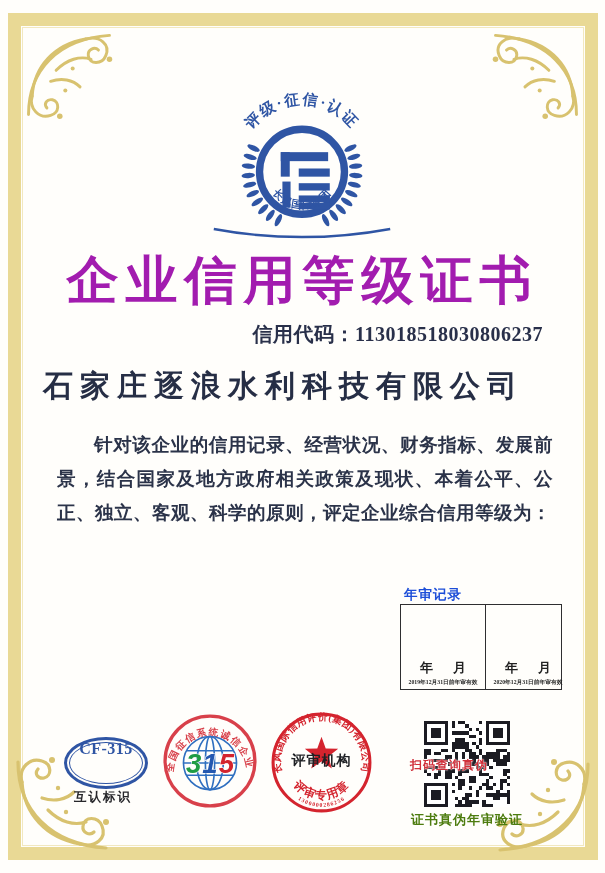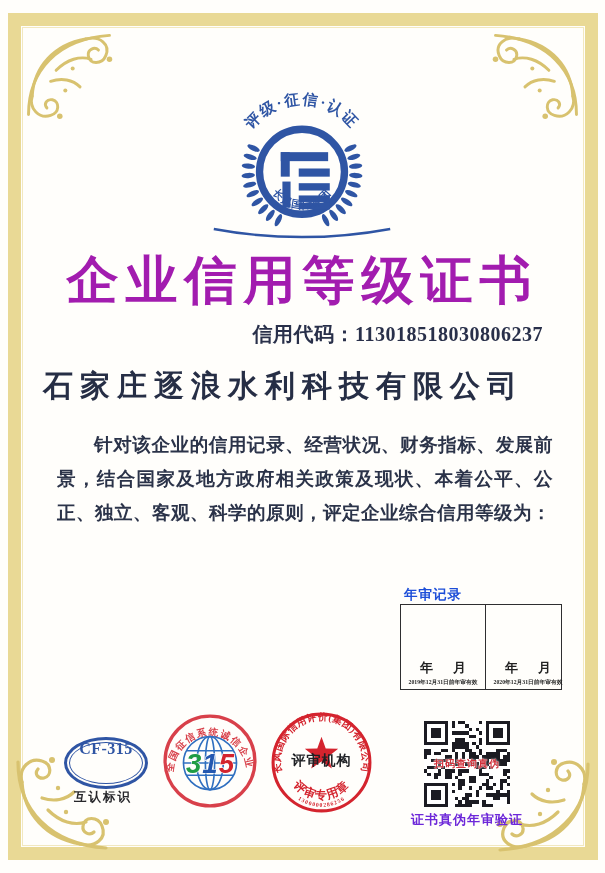--- a/index.html
+++ b/index.html
@@ -60,25 +60,25 @@
          letter-spacing:0.5px;}
   .cf315-caption{position:absolute;left:58px;width:90px;top:789px;text-align:center;
          font-size:12.5px;font-weight:700;color:#26262a;letter-spacing:2px;font-family:Liberation Mono, monospace;}
 
   .seal315{position:absolute;left:162px;top:713px;width:96px;height:96px;}
   .review-seal{position:absolute;left:270px;top:711px;width:103px;height:103px;}
   .agency{position:absolute;left:270px;width:103px;top:752px;text-align:center;
          font-size:14px;font-weight:700;color:#1e2024;letter-spacing:1px;}
 
   .qr{position:absolute;left:424px;top:721px;width:86px;height:86px;background:#fff;}
-  .qr-overlay{position:absolute;left:424px;width:86px;top:757px;text-align:center;
-         font-size:10px;font-weight:700;color:#d0303a;letter-spacing:1px;
+  .qr-overlay{position:absolute;left:406px;width:86px;top:757px;text-align:center;
+         font-size:12px;font-weight:700;color:#d0303a;letter-spacing:1px;
          text-shadow:0 0 2px #ffffff, 0 0 1px #ffffff;}
   .qr-caption{position:absolute;left:406px;width:122px;top:811px;text-align:center;
-         font-size:13px;font-weight:700;color:#6d28d9;letter-spacing:1px;}
+         font-size:13px;font-weight:700;color:#4d7c0f;letter-spacing:1px;}
 </style>
 </head>
 <body>
 
 <div class="page">
 
   <div class="frame"></div>
   <div class="frame-inner"></div>
 
   <svg width="0" height="0" style="position:absolute">

